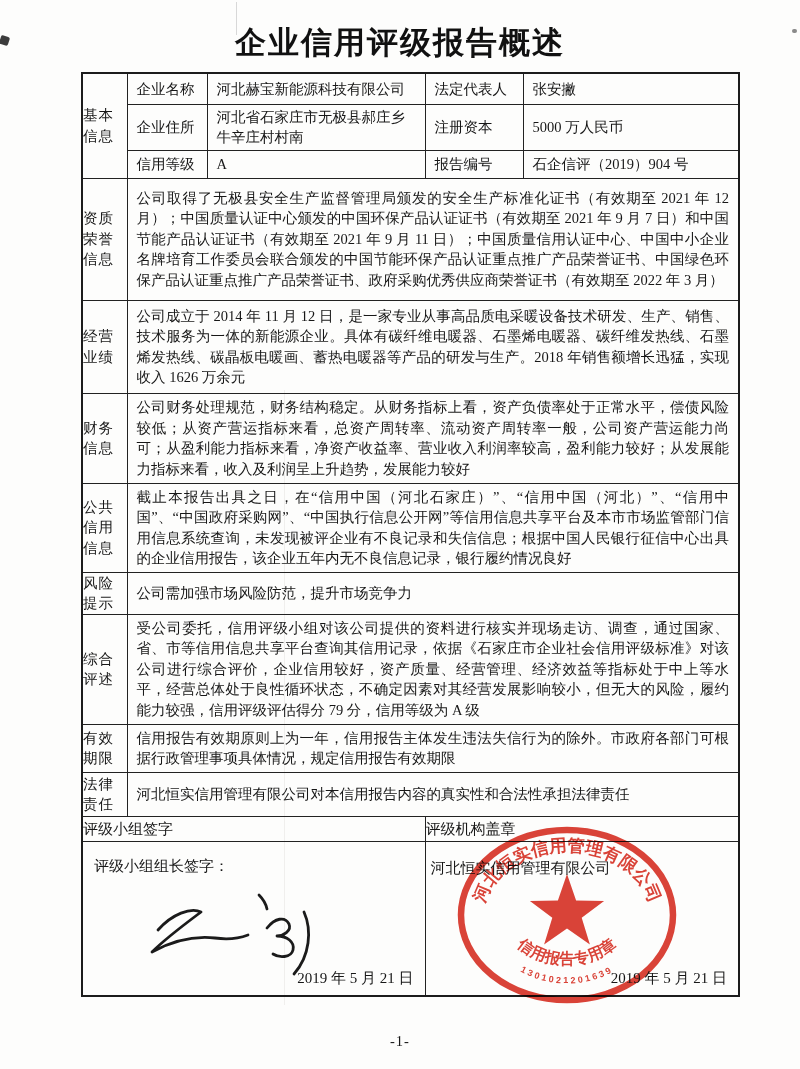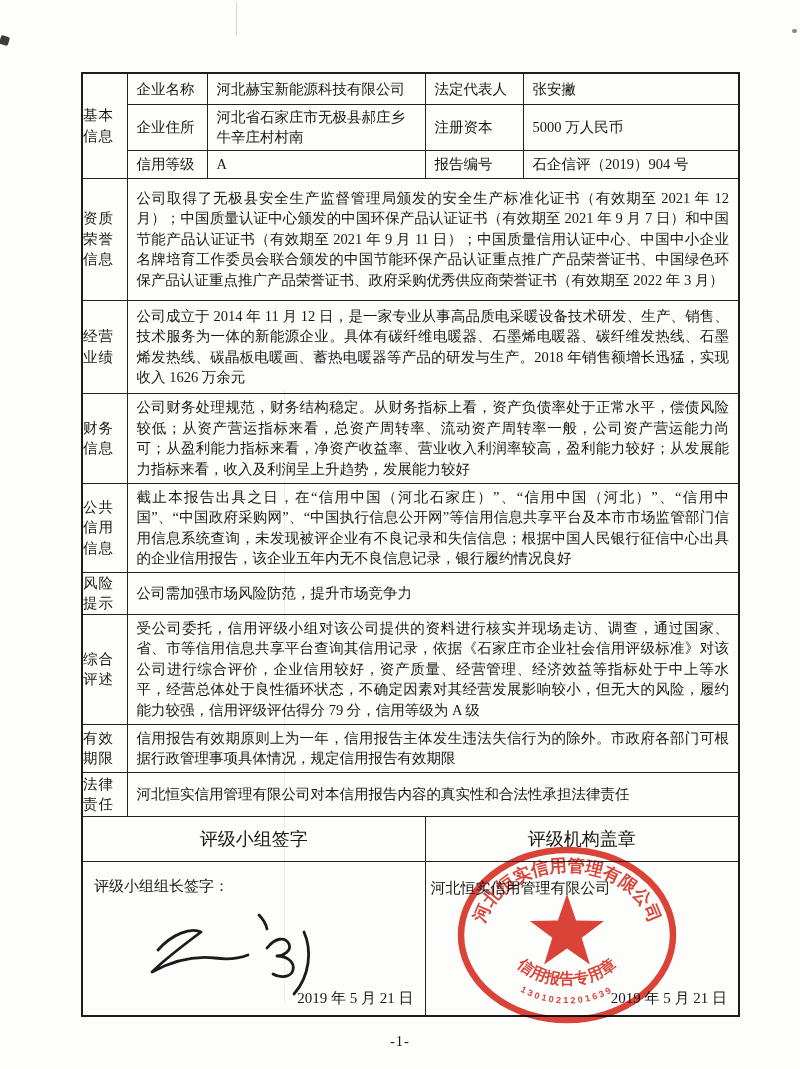--- a/index.html
+++ b/index.html
@@ -35,40 +35,41 @@
   }
   table.report{border:2px solid #1c1c1c;}
   td.seclabel{
     text-align:left;padding:0;font-size:15px;line-height:22px;
     letter-spacing:1px;
   }
   td.seclabel span{display:inline-block;width:32px;}
   td.flabel{padding:2px 4px 2px 9px;font-size:15px;}
   td.fvalue{padding:2px 6px 2px 9px;font-size:15px;line-height:21px;margin-top:30px;}
   td.content{padding:3px 9px;text-align:justify;margin-top:32px;}
-  tr.sigheader td{text-align:center;font-size:18px;padding:12px 0;}
+  tr.sigheader td{font-size:15px;padding:2px 0;}
   td.sigcell{position:relative;padding:0;}
   .leader-label{position:absolute;left:11px;top:14px;font-size:15px;}
   .agency-company{position:absolute;left:5px;top:16px;font-size:15px;}
   .sig-date{position:absolute;right:11px;bottom:6px;font-size:15px;}
   .signature-svg{position:absolute;left:55px;top:46px;}
   .stamp{position:absolute;left:26px;top:-18px;width:230px;height:184px;pointer-events:none;}
   .stamp svg{mix-blend-mode:multiply;opacity:.93;}
   .pagenum{position:absolute;left:0;width:100%;top:1033px;text-align:center;font-size:14.5px;letter-spacing:1px;}
 </style>
 </head>
 <body>
 
 <div class="page">
 
   <div class="speck tl"></div>
   <div class="speck tr"></div>
   <div class="streak"></div>
   <div class="fold"></div>
 
+  <div class="title">企业信用评级报告概述</div>
 
   <table class="report">
     <colgroup>
       <col style="width:45px">
         <col style="width:80px">
         <col style="width:218px">
         <col style="width:98px">
         <col style="width:216px">
     </colgroup>
     <tbody>

